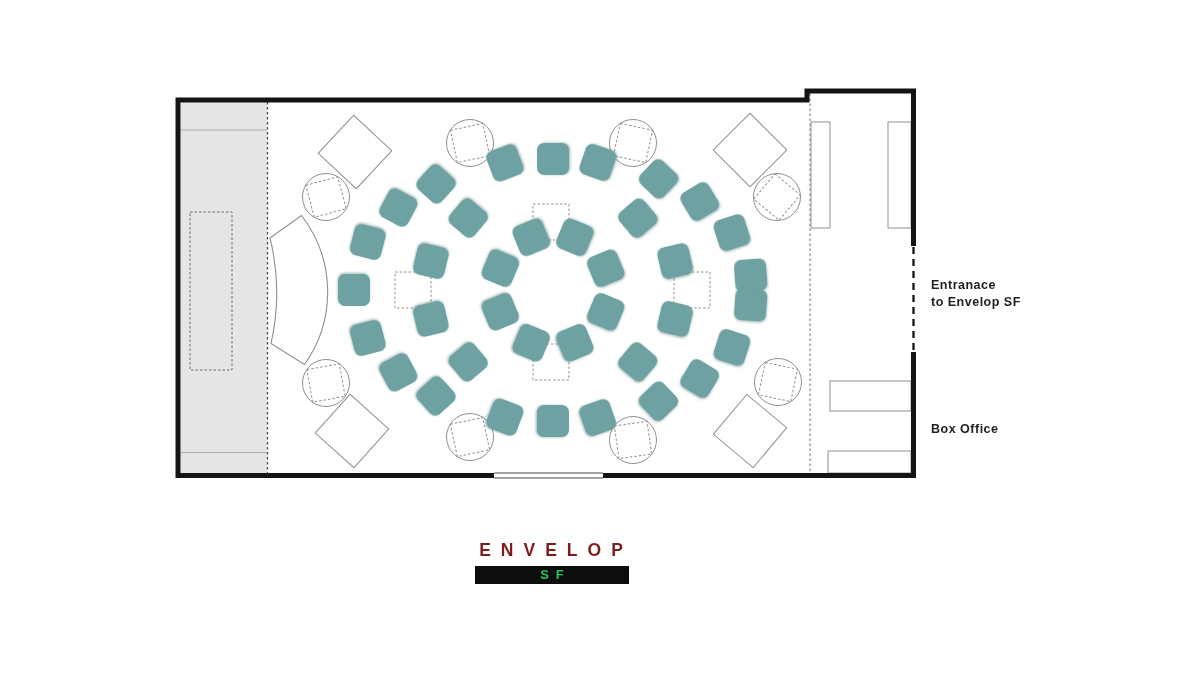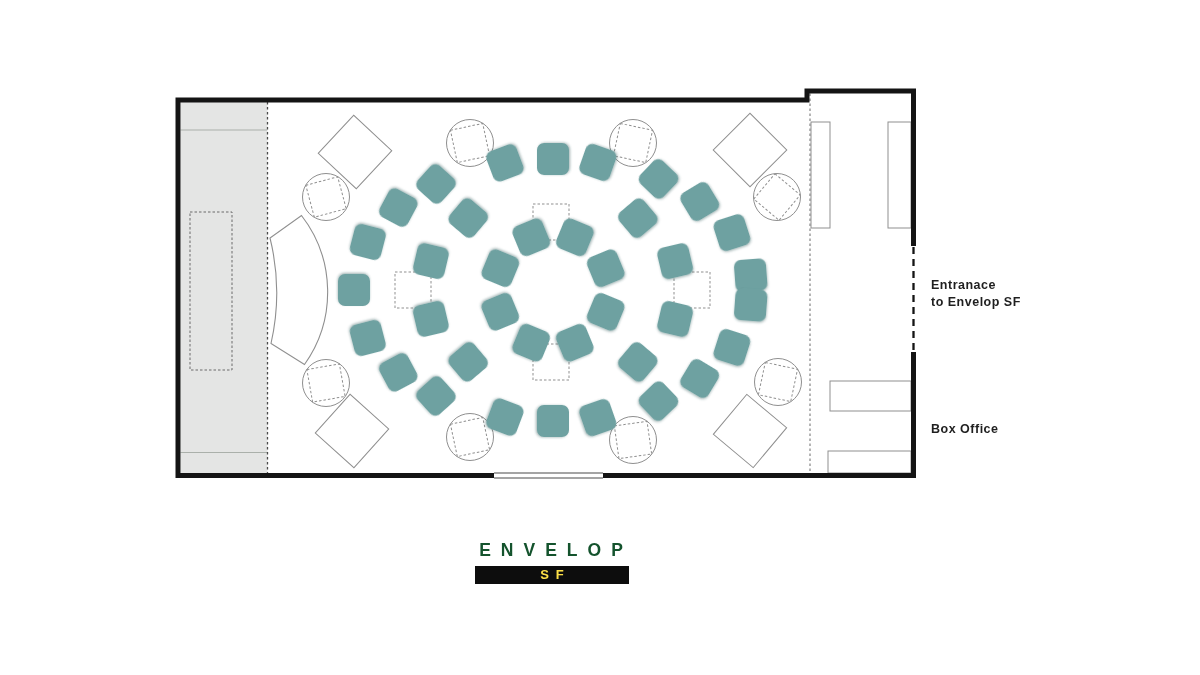--- a/index.html
+++ b/index.html
@@ -1,24 +1,24 @@
 <!DOCTYPE html>
 <html><head>
 <meta charset="utf-8">
 <style>
   html,body{margin:0;padding:0;background:#ffffff;}
   #canvas{position:relative;width:1200px;height:675px;background:#ffffff;overflow:hidden;
           font-family:"Liberation Sans", sans-serif;border-radius:12px;}
   svg text{font-family:"Liberation Sans", sans-serif;}
   .plan-label{font-size:12.5px;font-weight:700;letter-spacing:0.5px;fill:#1f1f1f;}
   .logo-name{position:absolute;left:451px;top:540px;width:200px;text-align:center;
-             font-size:17.5px;font-weight:700;letter-spacing:10px;text-indent:10px;color:#14532d;}
+             font-size:17.5px;font-weight:700;letter-spacing:10px;text-indent:10px;color:#7f1d1d;}
   .logo-box{position:absolute;left:475px;top:566px;width:154px;height:18px;background:#0d0d0d;
             display:flex;align-items:center;justify-content:center;}
-  .logo-box span{color:#fde047;font-size:13px;font-weight:700;letter-spacing:7px;text-indent:7px;line-height:18px;}
+  .logo-box span{color:#22c55e;font-size:13px;font-weight:700;letter-spacing:7px;text-indent:7px;line-height:18px;}
 </style>
 </head>
 <body>
 
 <div id="canvas">
 
   <svg id="plan" width="1200" height="675" viewBox="0 0 1200 675">
     <defs>
       <filter id="seatShadow" x="-40%" y="-40%" width="180%" height="180%">
         <feDropShadow dx="0.4" dy="1.2" stdDeviation="0.9" flood-color="#23504f" flood-opacity="0.4"></feDropShadow>

